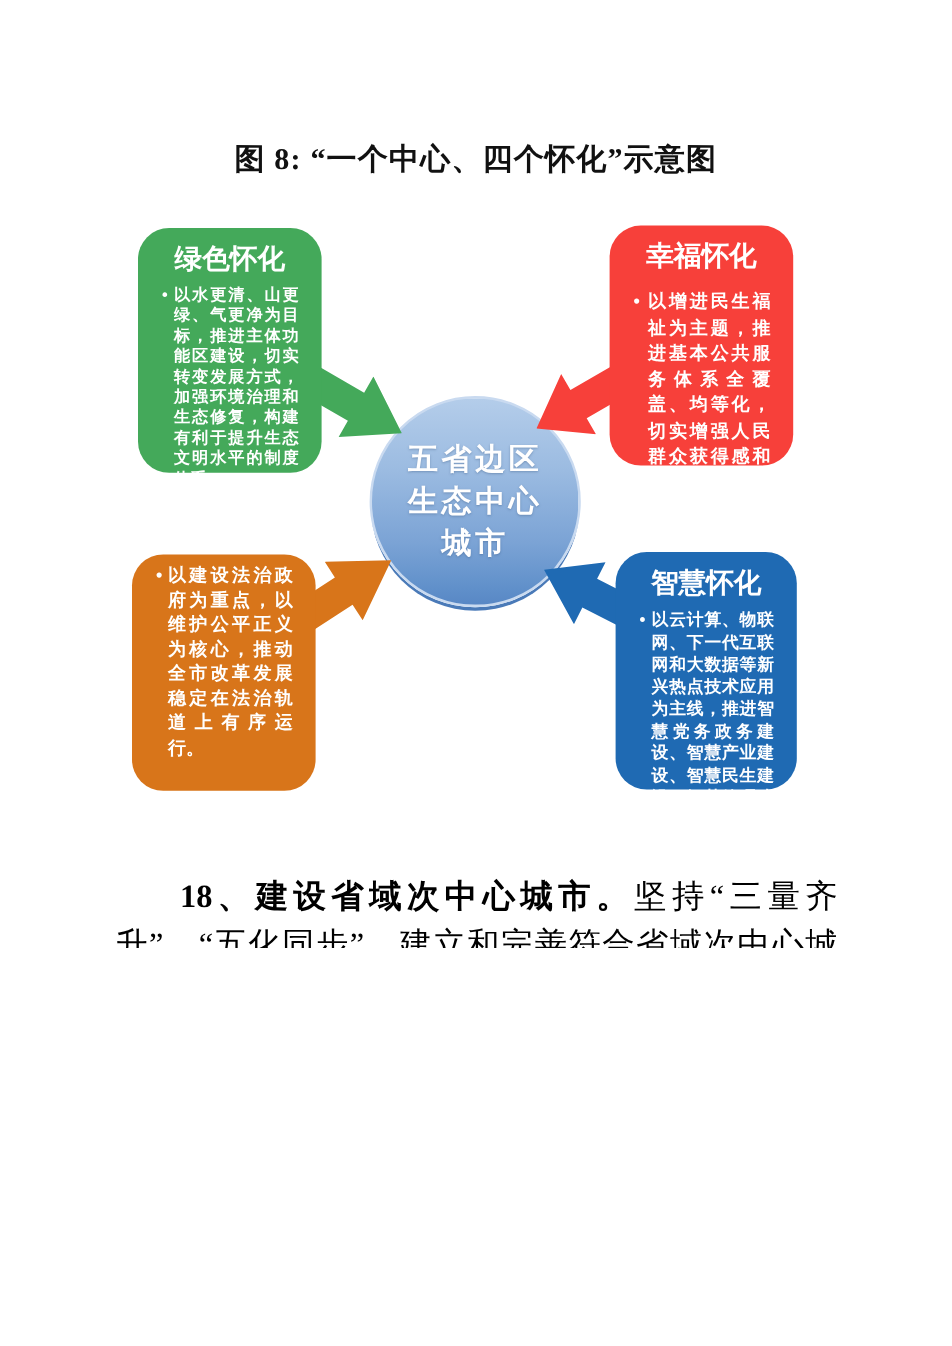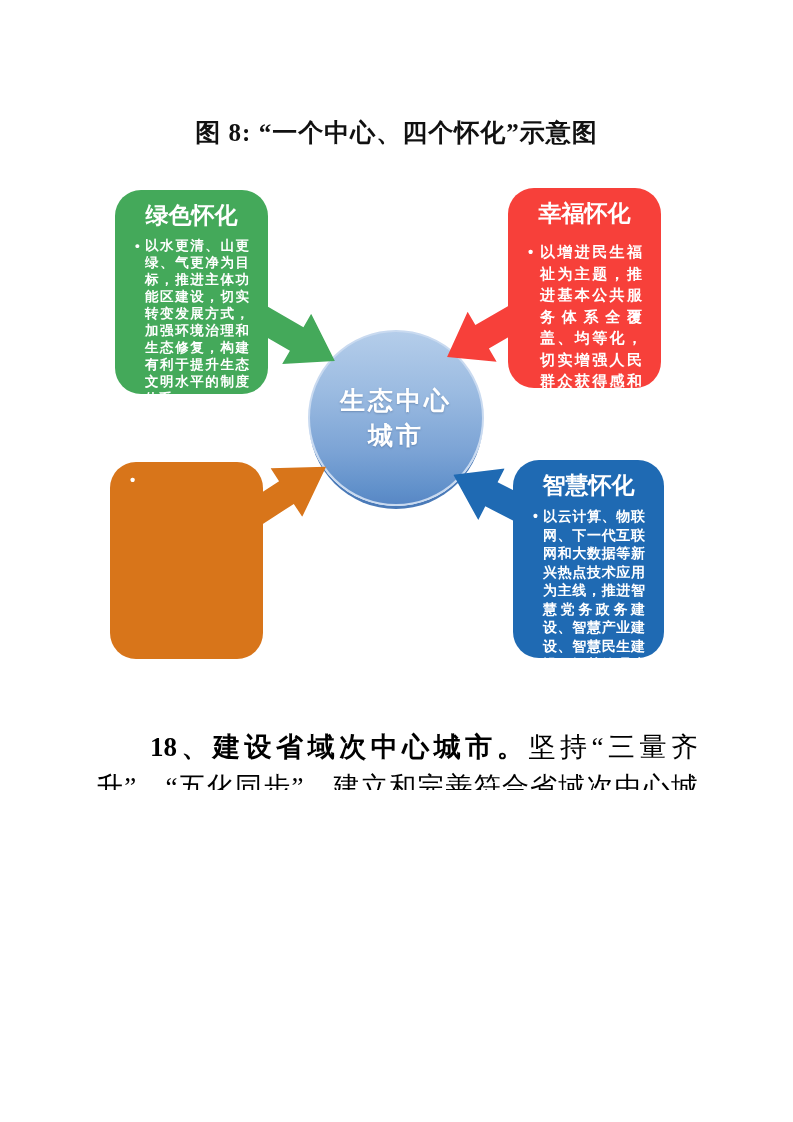--- a/index.html
+++ b/index.html
@@ -78,20 +78,21 @@
 </head>
 <body>
 
 <div class="page">
 
   <h2 class="fig-title">图 8: “一个中心、四个怀化”示意图</h2>
 
   <div class="diagram">
 
     <div class="circle">
+      <div>五省边区</div>
       <div>生态中心</div>
       <div>城市</div>
     </div>
 
     <svg class="arrow a-green" viewBox="0 0 100 60" preserveAspectRatio="none">
       <polygon points="0,16 55,16 55,0 100,30 55,60 55,44 0,44" fill="#44a95a"></polygon>
     </svg>
     <svg class="arrow a-red" viewBox="0 0 100 60" preserveAspectRatio="none">
       <polygon points="0,16 55,16 55,0 100,30 55,60 55,44 0,44" fill="#f7403a"></polygon>
     </svg>
@@ -111,21 +112,21 @@
 
     <div class="node n-red" style="background-color: rgb(247, 64, 58);">
       <div class="node-title">幸福怀化</div>
       <div class="node-body">
         <span class="bullet">•</span><span>以增进民生福祉为主题，推进基本公共服务体系全覆盖、均等化，切实增强人民群众获得感和幸福感。</span>
       </div>
     </div>
 
     <div class="node n-orange" style="background-color: rgb(216, 117, 26);">
       <div class="node-body">
-        <span class="bullet">•</span>
+        <span class="bullet">•</span><span>以建设法治政府为重点，以维护公平正义为核心，推动全市改革发展稳定在法治轨道上有序运行。</span>
       </div>
     </div>
 
     <div class="node n-blue" style="background-color: rgb(31, 106, 179);">
       <div class="node-title">智慧怀化</div>
       <div class="node-body">
         <span class="bullet">•</span><span>以云计算、物联网、下一代互联网和大数据等新兴热点技术应用为主线，推进智慧党务政务建设、智慧产业建设、智慧民生建设、智慧管理建设。</span>
       </div>
     </div>
 

